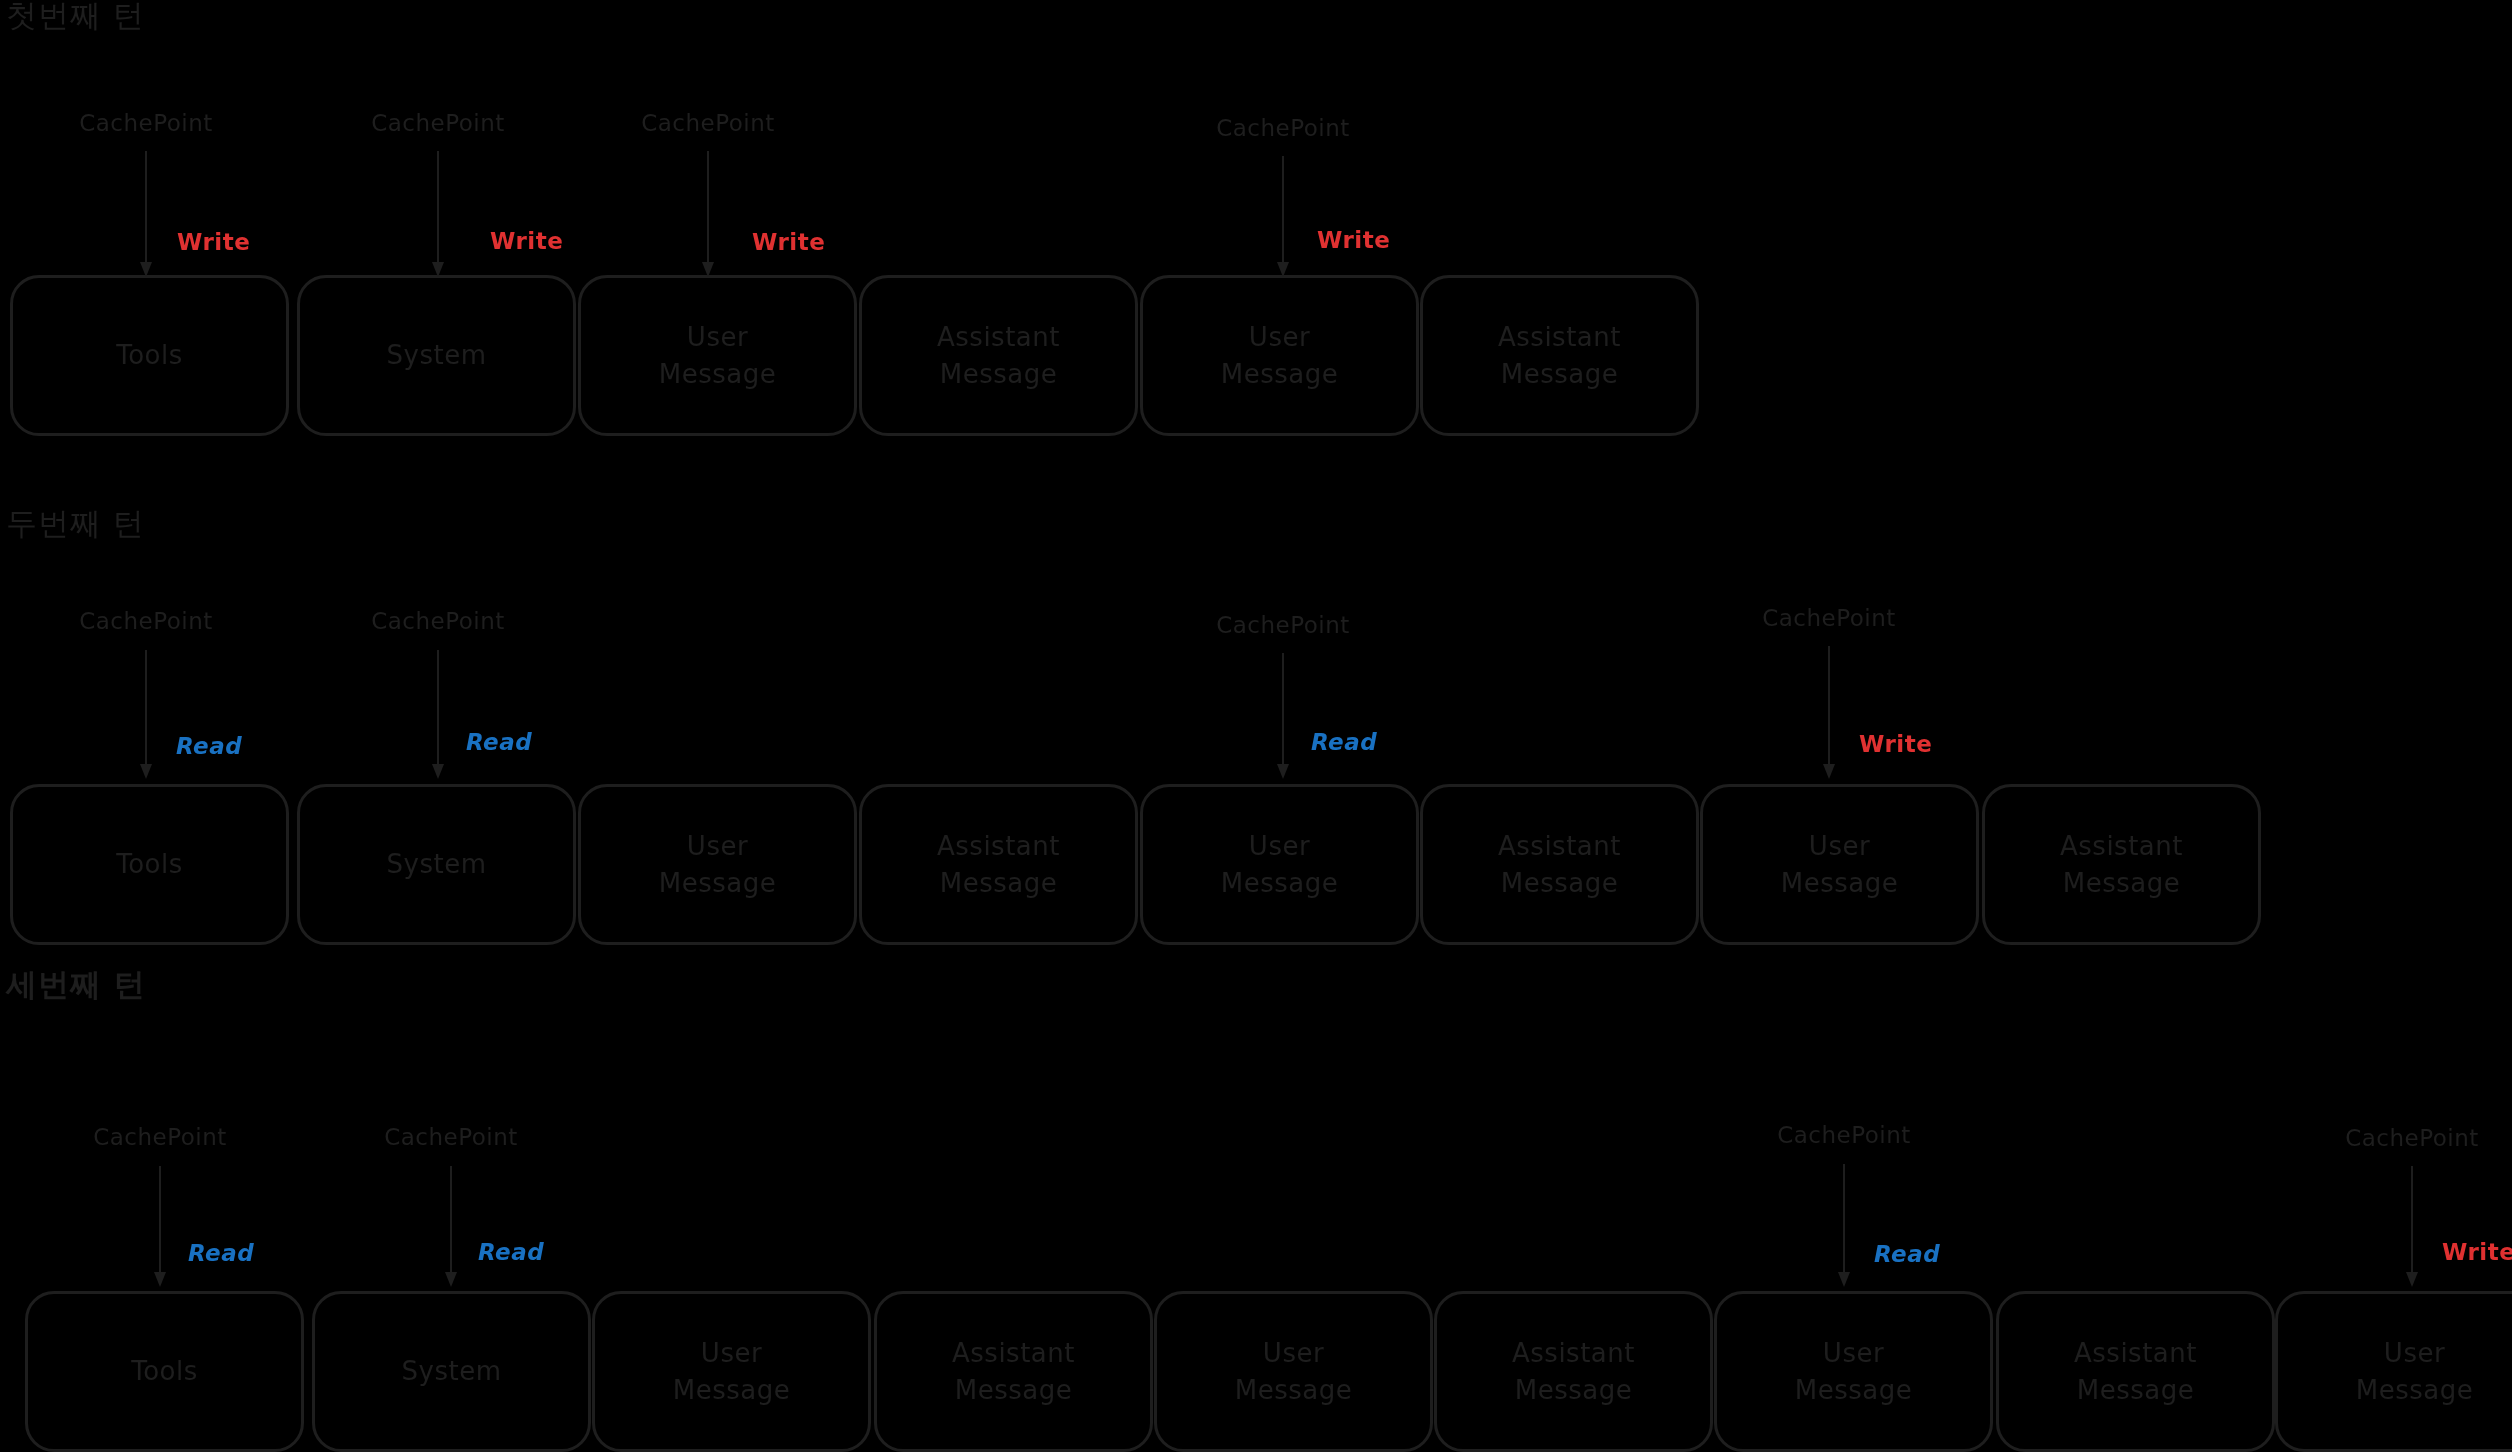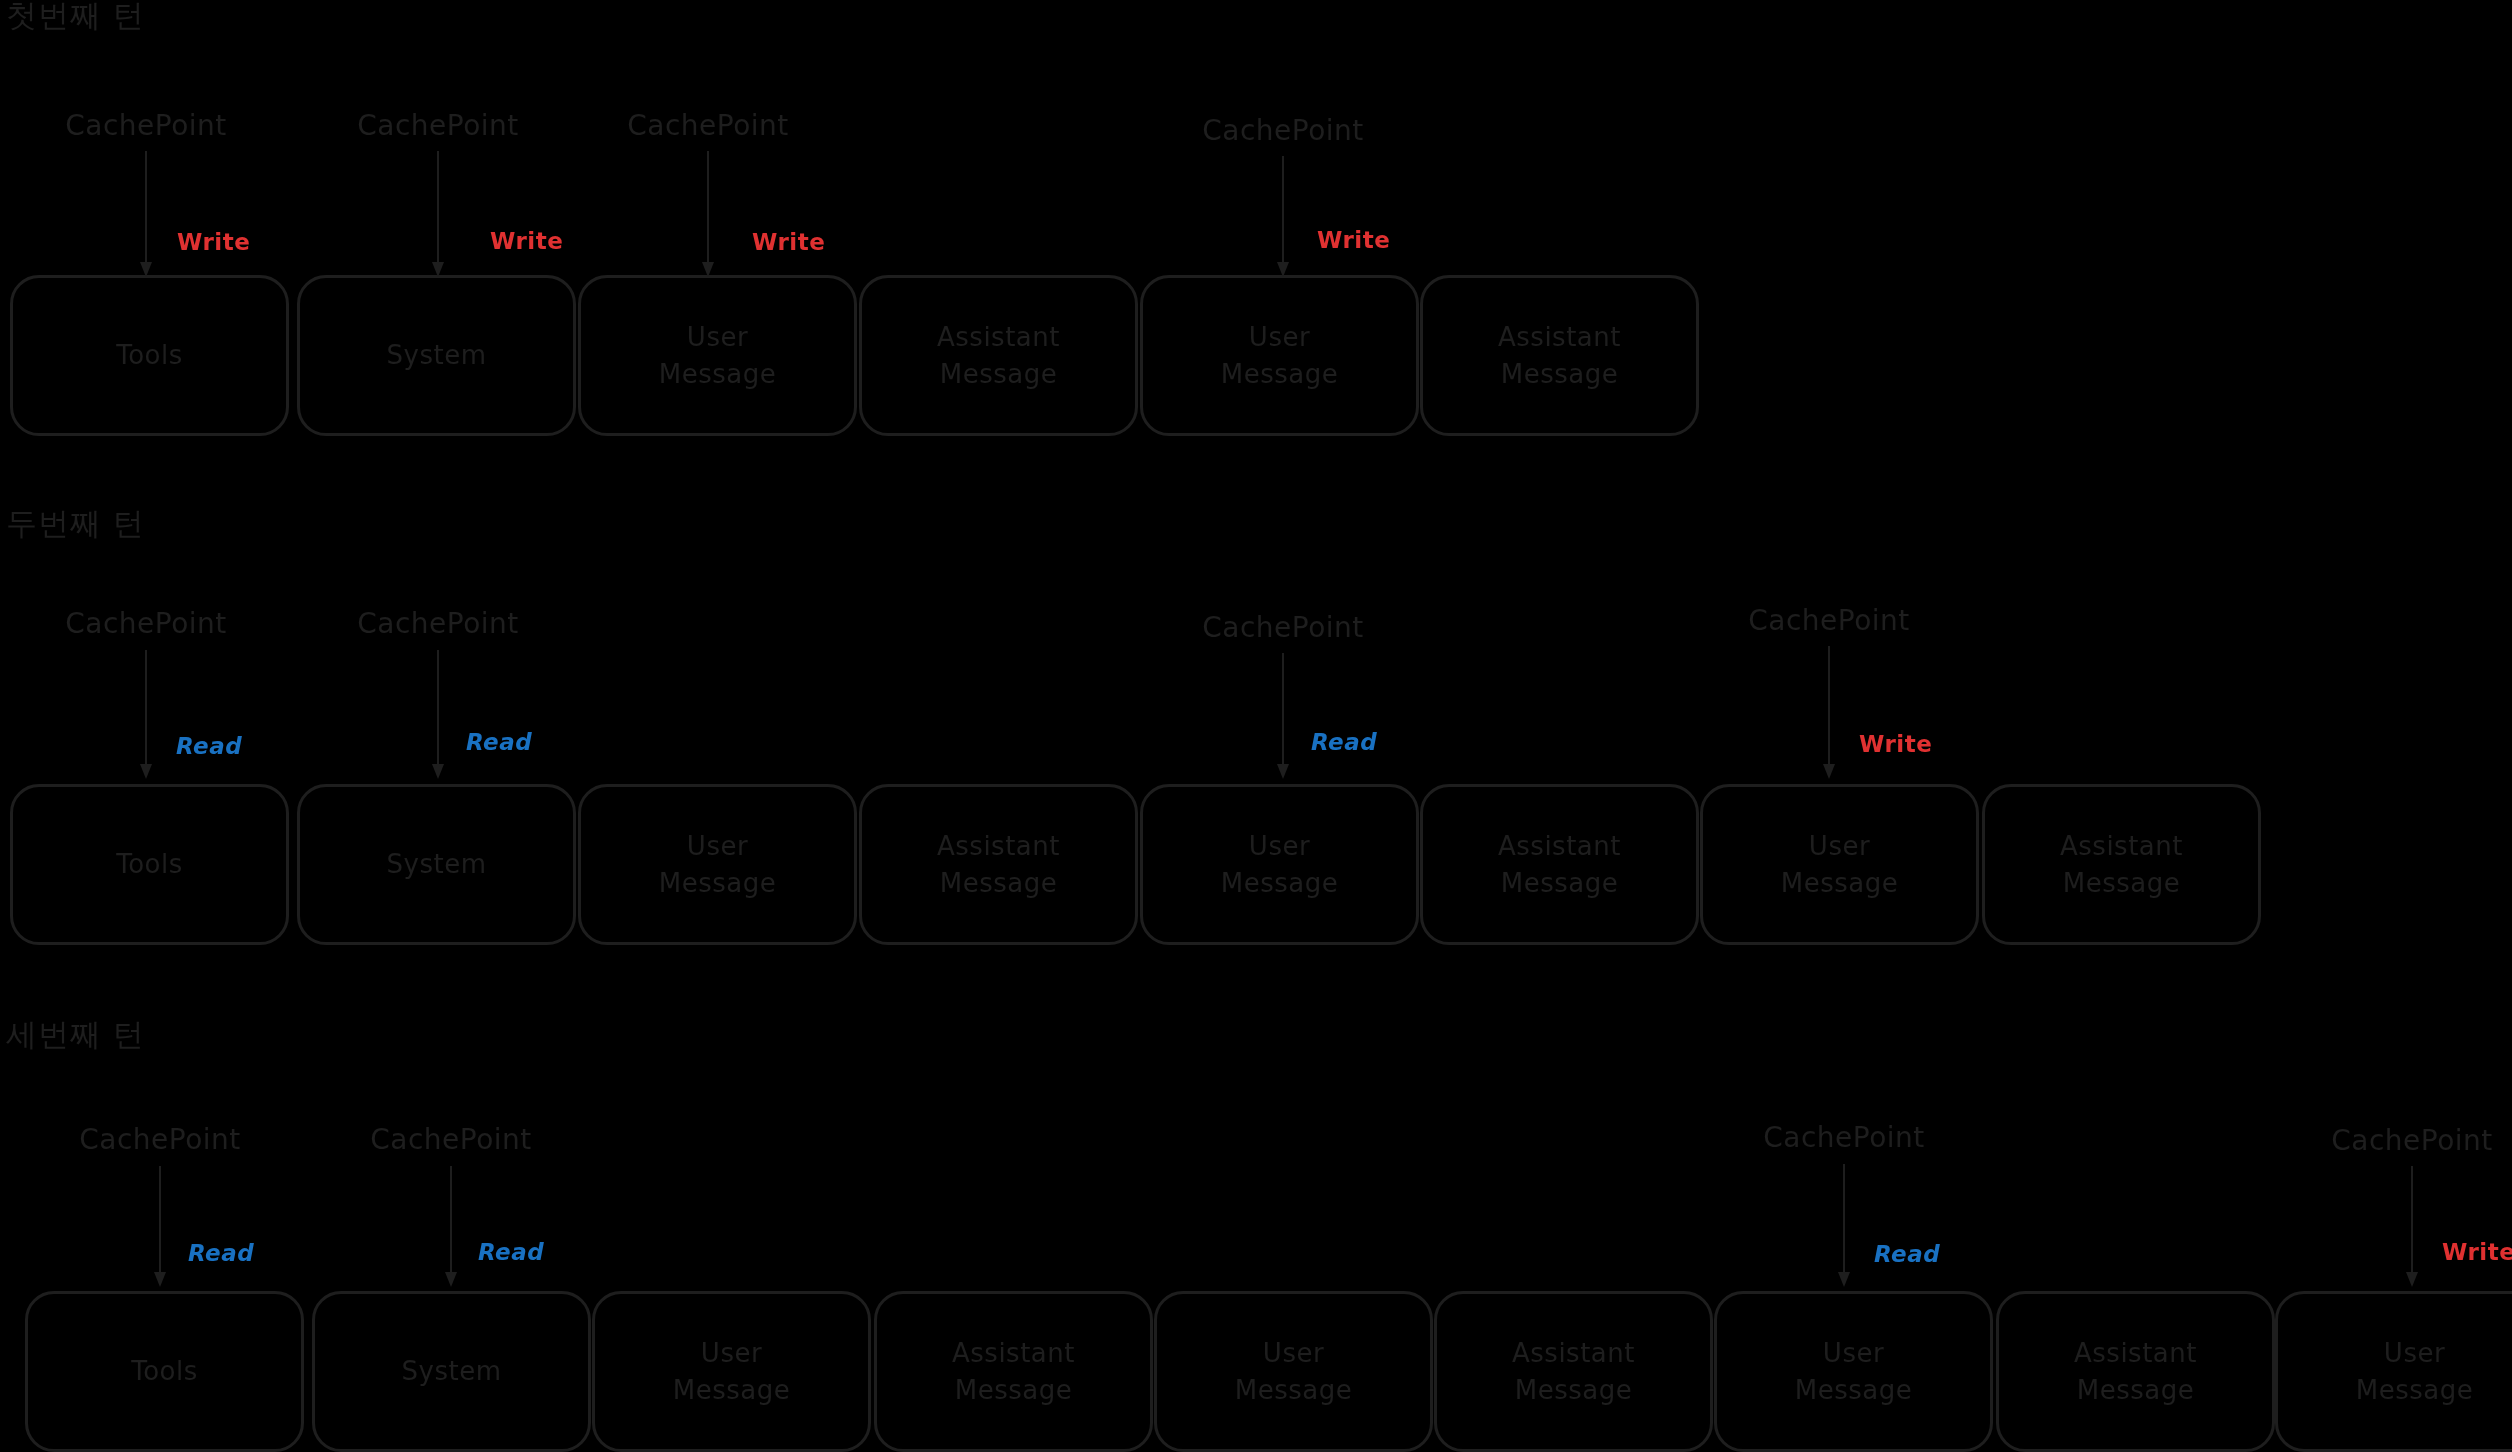--- a/index.html
+++ b/index.html
@@ -58,21 +58,21 @@
   .cachepoint {
     position: absolute;
   }
   .cachepoint-label {
     position: absolute;
     left: 50%;
     top: 0;
     transform: translateX(-50%);
     color: #1e1e1e;
     font-family: "DejaVu Sans", sans-serif;
-    font-size: 28px;
+    font-size: 23px;
     letter-spacing: 0.5px;
     white-space: nowrap;
     line-height: 1;
   }
   
   .cachepoint-shaft {
     position: absolute;
     left: 50%;
     width: 2px;
     margin-left: -1px;
@@ -200,21 +200,21 @@
       <div class="cachepoint-shaft" style="top: 653px; height: 111px; background: rgb(30, 30, 30);"></div>
       <div class="cachepoint-head" style="top: 764px; border-top-color: rgb(30, 30, 30);"></div>
     </div>
     <div class="op-label op-read" style="left: 1311px; top: 731px; color: rgb(25, 113, 194);">Read</div>
     <div class="cachepoint" style="left: 1829px; top: 0px; width: 0px; height: 0px;">
       <div class="cachepoint-label" style="top: 607px; color: rgb(30, 30, 30);">CachePoint</div>
       <div class="cachepoint-shaft" style="top: 646px; height: 118px; background: rgb(30, 30, 30);"></div>
       <div class="cachepoint-head" style="top: 764px; border-top-color: rgb(30, 30, 30);"></div>
     </div>
     <div class="op-label op-write" style="left: 1859px; top: 733px; color: rgb(224, 49, 49);">Write</div>
-    <div class="turn-heading" style="left: 6px; top: 1019px;">세번째 턴</div>
+    <div class="turn-heading" style="left: 6px; top: 969px; font-weight: bold;">세번째 턴</div>
     <div class="msg-box" style="left: 25px; top: 1291px; width: 279px; height: 161px; border-color: rgb(30, 30, 30);">
       <span class="msg-box-label" style="color: rgb(30, 30, 30);">Tools</span>
     </div>
     <div class="msg-box" style="left: 312px; top: 1291px; width: 279px; height: 161px; border-color: rgb(30, 30, 30);">
       <span class="msg-box-label" style="color: rgb(30, 30, 30);">System</span>
     </div>
     <div class="msg-box" style="left: 592px; top: 1291px; width: 279px; height: 161px; border-color: rgb(30, 30, 30);">
       <span class="msg-box-label" style="color: rgb(30, 30, 30);">User
 Message</span>
     </div>

